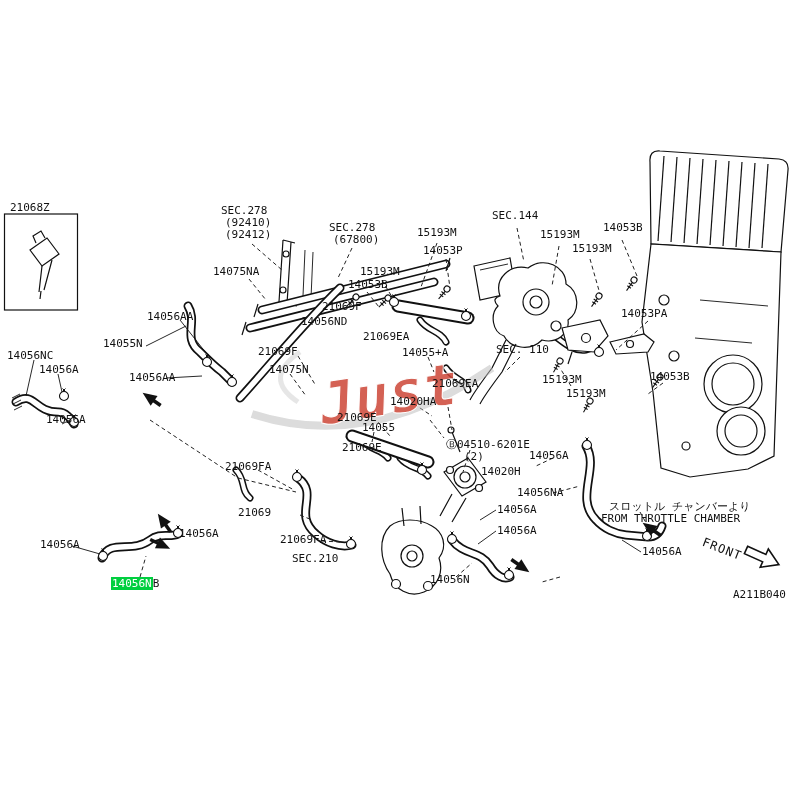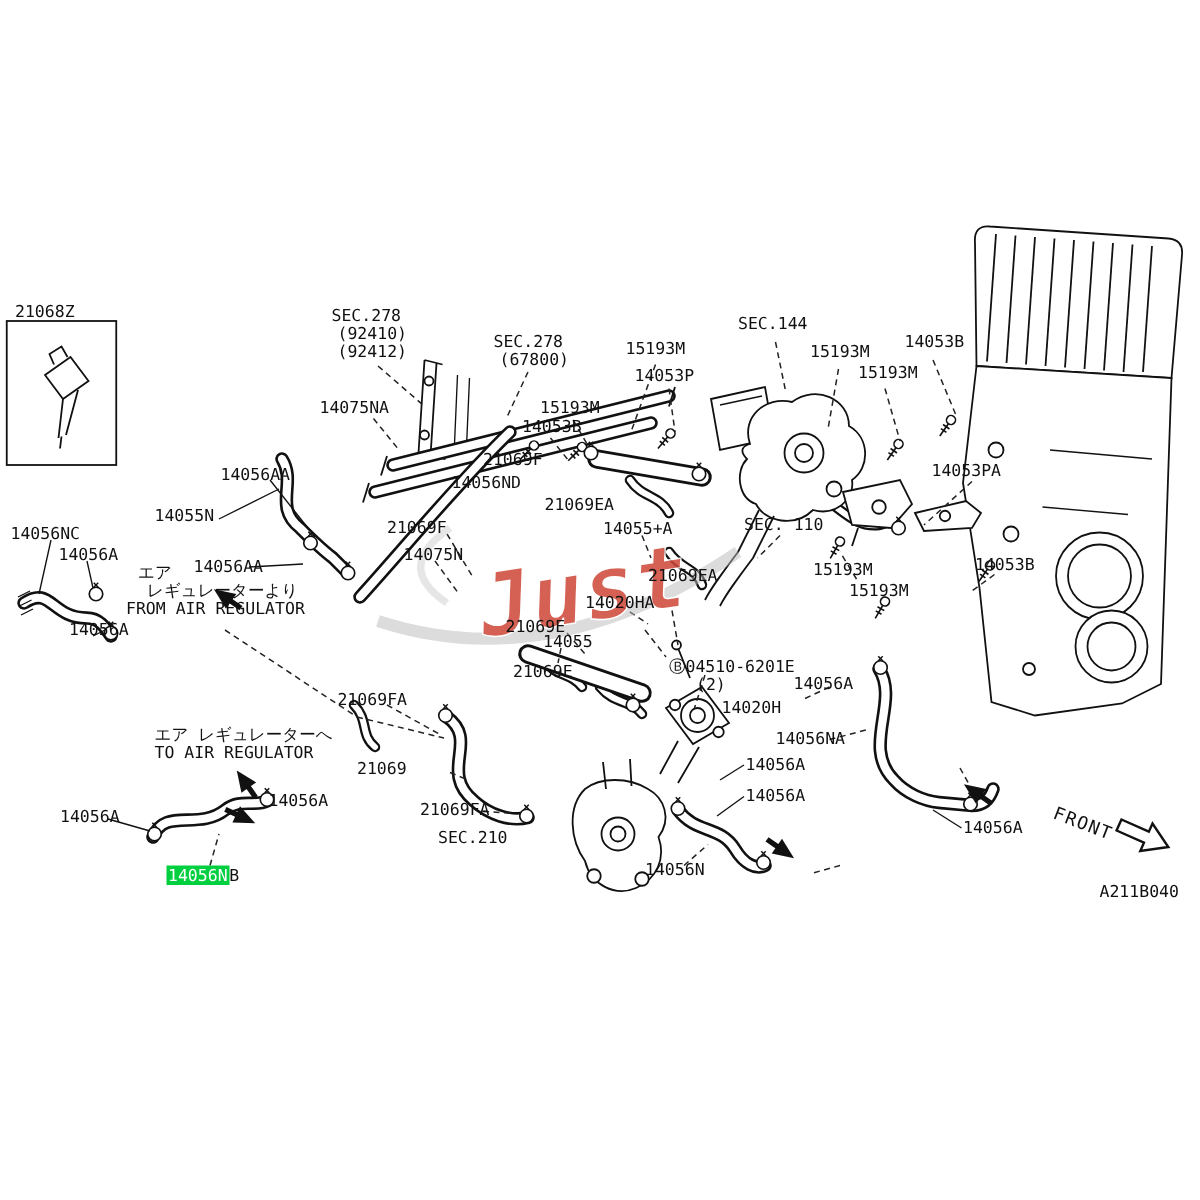--- a/index.html
+++ b/index.html
@@ -301,25 +301,20 @@
 <div class="lbl" style="left:147px;top:311px">14056AA</div>
 <div class="lbl" style="left:129px;top:372px">14056AA</div>
 <div class="lbl" style="left:258px;top:346px">21069F</div>
 <div class="lbl" style="left:269px;top:364px">14075N</div>
 <div class="lbl" style="left:402px;top:347px">14055+A</div>
 <div class="lbl" style="left:542px;top:374px">15193M</div>
 <div class="lbl" style="left:650px;top:371px">14053B</div>
 <div class="lbl" style="left:7px;top:350px">14056NC</div>
 <div class="lbl" style="left:39px;top:364px">14056A</div>
 
-<div class="lbl" style="left:84px;top:376px">
-  <div class="ind8">エア</div>
-  <div class="ind14">レギュレーターより</div>
-  <div>FROM AIR REGULATOR</div>
-</div>
 
 <div class="lbl" style="left:432px;top:378px">21069EA</div>
 <div class="lbl" style="left:566px;top:388px">15193M</div>
 <div class="lbl" style="left:46px;top:414px">14056A</div>
 <div class="lbl" style="left:390px;top:396px">14020HA</div>
 <div class="lbl" style="left:337px;top:412px">21069E</div>
 <div class="lbl" style="left:362px;top:422px">14055</div>
 
 
 <div class="lbl" style="left:342px;top:442px">21069E</div>
@@ -327,28 +322,28 @@
 <div class="lbl" style="left:446px;top:439px">
   <div>Ⓑ04510-6201E</div>
   <div class="ind18">(2)</div>
 </div>
 
 <div class="lbl" style="left:481px;top:466px">14020H</div>
 <div class="lbl" style="left:225px;top:461px">21069FA</div>
 <div class="lbl" style="left:529px;top:450px">14056A</div>
 <div class="lbl" style="left:517px;top:487px">14056NA</div>
 
-<div class="lbl" style="left:103px;top:484px">
-  <div>エア レギュレーターへ</div>
-  <div>TO AIR REGULATOR</div>
-</div>
 
 <div class="lbl" style="left:238px;top:507px">21069</div>
 <div class="lbl" style="left:497px;top:504px">14056A</div>
 
+<div class="lbl" style="left:601px;top:501px">
+  <div class="ind8">スロットル チャンバーより</div>
+  <div>FROM THROTTLE CHAMBER</div>
+</div>
 
 <div class="lbl" style="left:179px;top:528px">14056A</div>
 <div class="lbl" style="left:497px;top:525px">14056A</div>
 <div class="lbl" style="left:280px;top:534px">21069FA</div>
 <div class="lbl" style="left:40px;top:539px">14056A</div>
 <div class="lbl" style="left:292px;top:553px">SEC.210</div>
 <div class="lbl rot" style="left:705px;top:536px">FRONT</div>
 <div class="lbl" style="left:642px;top:546px">14056A</div>
 <div class="lbl" style="left:430px;top:574px">14056N</div>
 

